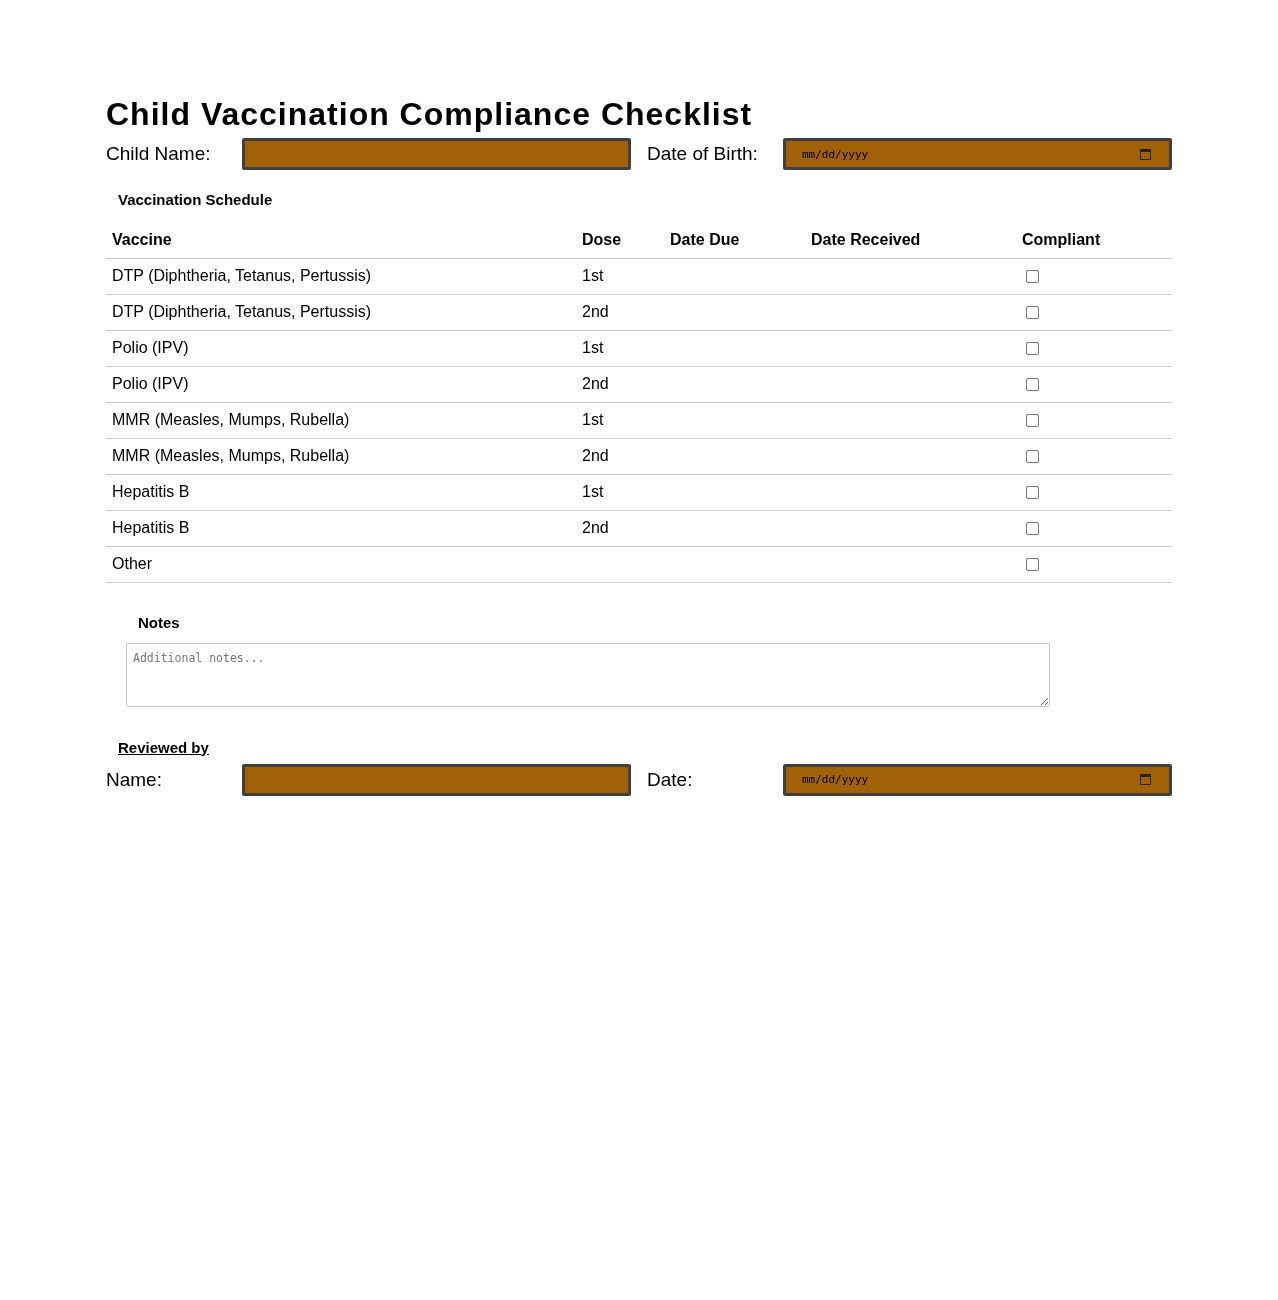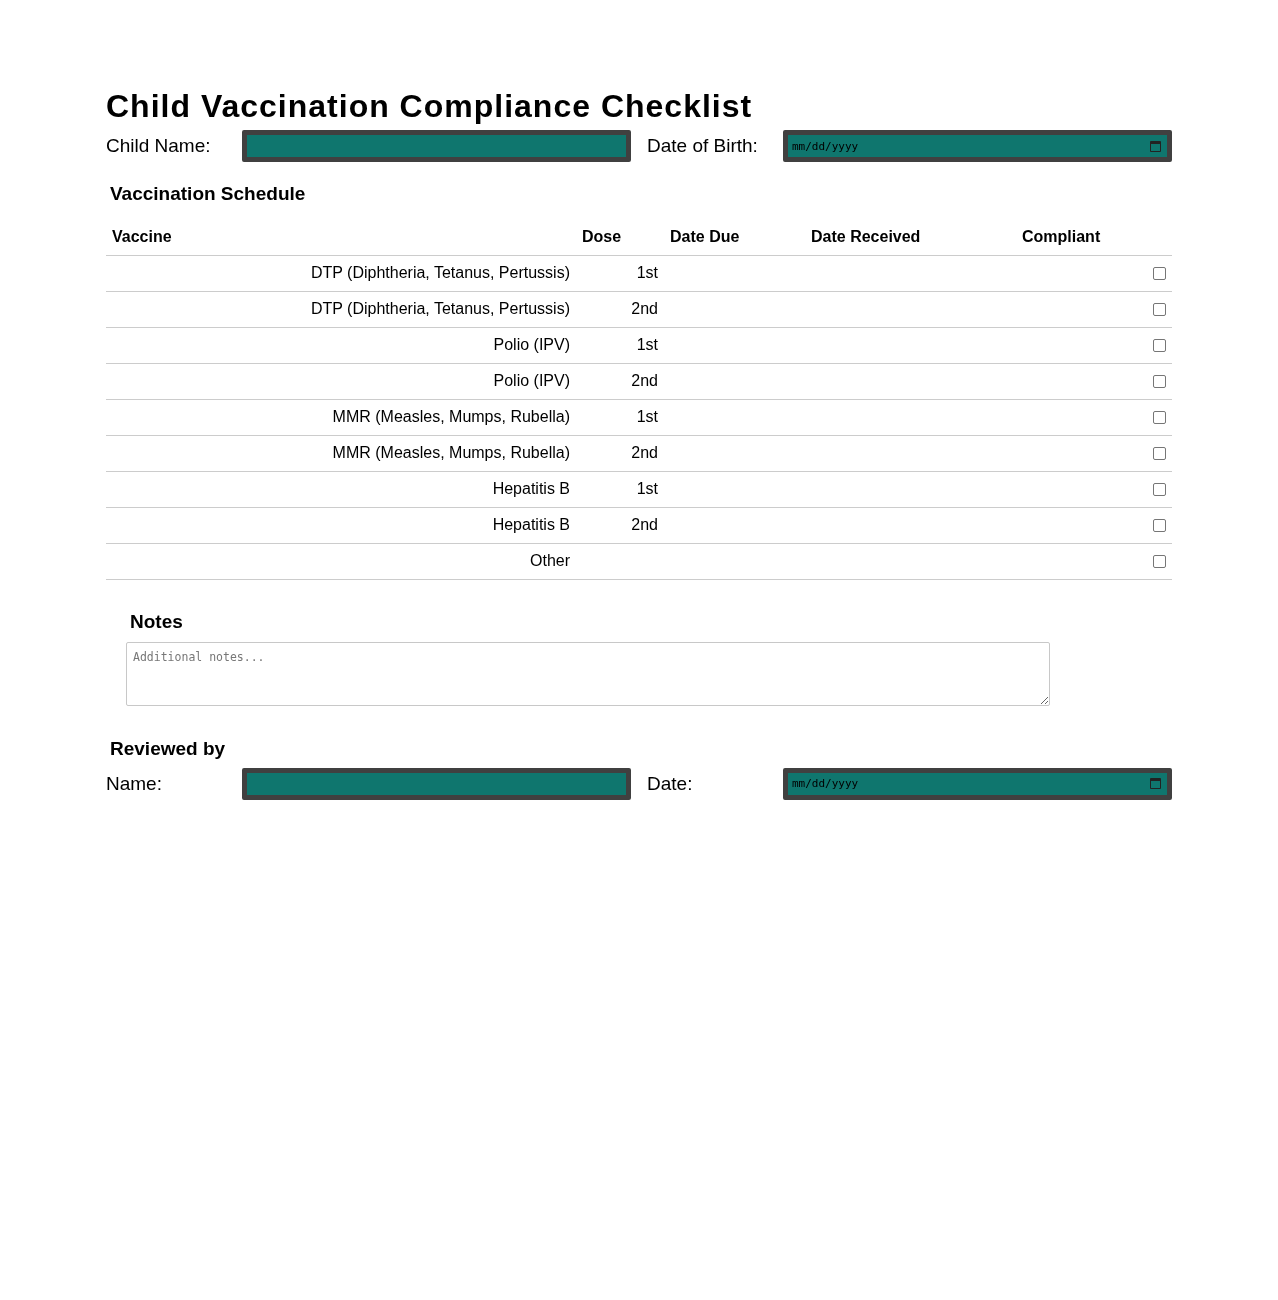--- a/index.html
+++ b/index.html
@@ -7,21 +7,21 @@
     body {
       width: 1278px;
       height: 1300px;
       font-family: "Liberation Sans", sans-serif;
       color: #000;
       font-size: 16px;
     }
     .page {
       position: absolute;
       left: 106px;
-      top: 84px;
+      top: 92px;
       width: 1066px;
     }
     h1 {
       margin: 0;
       font-size: 32px;
       font-weight: bold;
       letter-spacing: 1px;
       line-height: 44px;
       height: 46px;
     }
@@ -34,48 +34,48 @@
     .form-row .label {
       width: 136px;
       flex: 0 0 136px;
       font-size: 19px;
     }
     .form-row .label.wide { width: 138px; flex-basis: 138px; }
     .form-row input[type="text"],
     .form-row .date-input {
       width: 389px;
       height: 32px;
-      border: 5px solid #404040;
+      border: 3px solid #404040;
       border-radius: 2px;
-      padding: 0 4px;
+      padding: 0 16px;
       font-family: "Liberation Sans", sans-serif;
       font-size: 14px;
-      background: #0f766e;
+      background: #a16207;
     }
     .form-row .spacer { width: 16px; flex: 0 0 16px; }
     .date-input {
       display: flex;
       align-items: center;
       justify-content: space-between;
       font-family: "DejaVu Sans Mono", "Liberation Mono", monospace !important;
       font-size: 11px !important;
       color: #000;
       cursor: text;
     }
     .cal-icon {
       width: 11px;
       height: 11px;
       border: 1.5px solid #222;
       border-top-width: 3px;
       border-radius: 1px;
       margin-right: 2px;
     }
     h2 {
-      margin: 4px;
-      font-size: 19px;
+      margin: 12px;
+      font-size: 15px;
       font-weight: bold;
     }
     .section-schedule { margin-top: 21px; }
     table {
       width: 1066px;
       border-collapse: collapse;
       margin-top: 14px;
     }
     th {
       text-align: left;
@@ -83,21 +83,20 @@
       font-size: 16px;
       height: 36px;
       padding: 0 6px;
       border-bottom: 1px solid #cccccc;
     }
     td {
       font-size: 16px;
       height: 36px;
       padding: 0 6px;
       border-bottom: 1px solid #cccccc;
-      text-align: right;
     }
     .col-vaccine { width: 470px; }
     .col-dose { width: 88px; }
     .col-due { width: 141px; }
     .col-received { width: 211px; }
     .col-compliant { width: 156px; }
     .cb {
       display: inline-block;
       width: 13px;
       height: 13px;
@@ -116,21 +115,21 @@
       margin-top: 9px;
       border: 1px solid #c8c8c8;
       border-radius: 2px;
       padding: 7px 6px;
       font-family: "DejaVu Sans Mono", "Liberation Mono", monospace;
       font-size: 11.5px;
       resize: vertical;
     }
     textarea::placeholder { color: #777; }
     .section-reviewed { margin-top: 32px; }
-    .section-reviewed h2 { margin-bottom: 8px; }
+    .section-reviewed h2 { margin-bottom: 8px; text-decoration: underline; }
   </style>
 </head>
 <body>
 
 <div class="page">
   <h1>Child Vaccination Compliance Checklist</h1>
 
   <div class="form-row">
     <span class="label">Child Name:</span>
     <input type="text" value="" style="">

